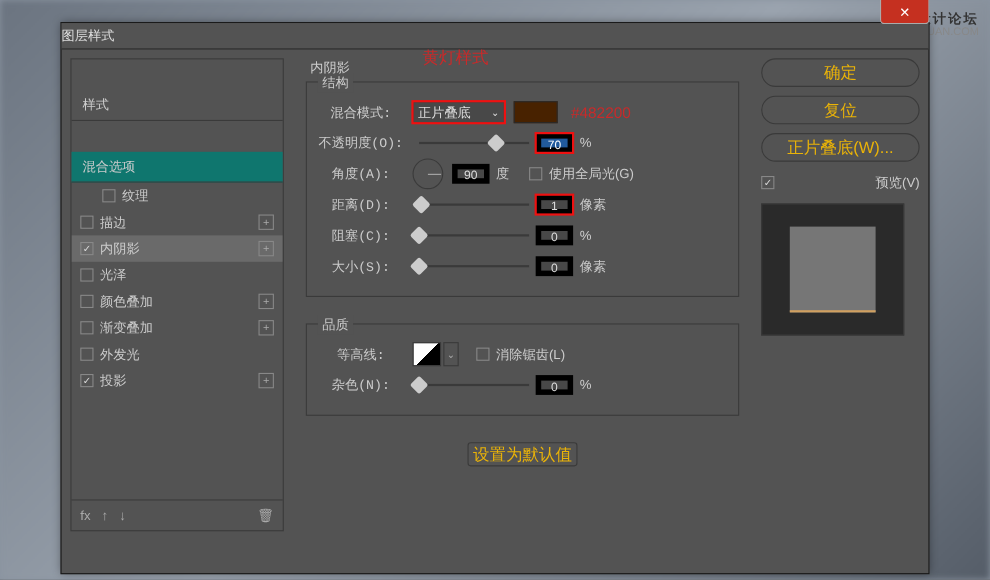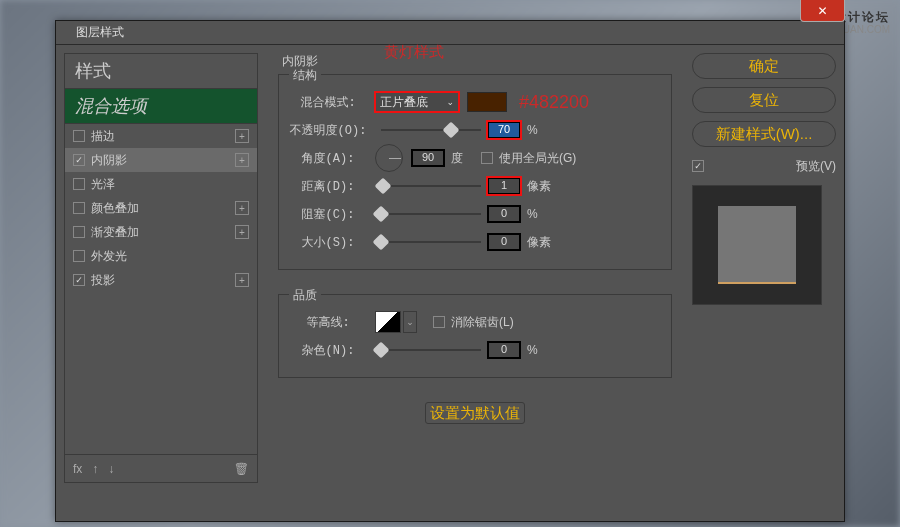--- a/index.html
+++ b/index.html
@@ -3,52 +3,52 @@
 <meta charset="utf-8">
 <style>
 * { box-sizing: border-box; margin: 0; padding: 0; font-family: "Microsoft YaHei", sans-serif; }
 body { background: #8a94a0; width: 900px; height: 527px; position: relative; overflow: hidden; }
 .blur-bg { position: absolute; inset: 0; background: linear-gradient(135deg, #6b7480 0%, #9aa3ae 50%, #555d68 100%); filter: blur(3px); }
 .watermark { position: absolute; top: 10px; right: 10px; font-size: 12px; color: #444; text-align: right; line-height: 1.2; z-index: 0; }
 .watermark .w1 { font-weight: bold; letter-spacing: 2px; color: #333; }
 .watermark .w2 { font-size: 10px; color: #888; }
 .close-x { position: absolute; top: 0; right: 55px; width: 45px; height: 22px; background: #c53020; color: #fff; font-size: 12px; display: flex; align-items: center; justify-content: center; border-radius: 0 0 4px 4px; z-index: 2; border: 1px solid #aaa; border-top: none; }
 .dialog { position: absolute; top: 20px; left: 55px; width: 790px; height: 502px; background: #535353; border: 1px solid #1a1a1a; box-shadow: 0 0 8px rgba(0,0,0,.4); z-index: 1; }
-.titlebar { height: 24px; background: #535353; border-bottom: 1px solid #2a2a2a; display: flex; align-items: center; padding: 0 20px; color: #ddd; font-size: 12px; }
+.titlebar { height: 24px; background: #535353; border-bottom: 1px solid #2a2a2a; display: flex; align-items: center; padding: 0 0; color: #ddd; font-size: 12px; }
 .body { display: flex; height: calc(100% - 24px); }
 .left { width: 210px; padding: 8px; }
 .mid { flex: 1; padding: 8px 12px; }
 .right { width: 160px; padding: 8px; }
 .panel { border: 1px solid #3a3a3a; background: #535353; }
 .left-panel { height: 430px; display: flex; flex-direction: column; }
-.left-header { padding: 5px 10px; color: #ccc; font-size: 18px; border-bottom: 1px solid #3a3a3a; }
-.left-header.sub { background: #14532d; font-style: italic; }
+.left-header { padding: 5px 10px; color: #ccc; font-size: 12px; border-bottom: 1px solid #3a3a3a; margin-top: 28px; }
+.left-header.sub { background: #0f766e; }
 .style-list { flex: 1; overflow: auto; }
 .style-item { display: flex; align-items: center; padding: 4px 8px; font-size: 12px; color: #ccc; height: 24px; }
 .style-item.indent { padding-left: 28px; }
 .style-item.selected { background: #6a6a6a; }
 .cb { width: 12px; height: 12px; border: 1px solid #888; margin-right: 6px; display: inline-flex; align-items: center; justify-content: center; font-size: 9px; color: #ddd; }
 .cb.checked::after { content: "✓"; }
 .plus { margin-left: auto; width: 14px; height: 14px; border: 1px solid #888; display: flex; align-items: center; justify-content: center; font-size: 10px; color: #aaa; }
 .left-footer { height: 28px; border-top: 1px solid #3a3a3a; display: flex; align-items: center; padding: 0 8px; gap: 10px; color: #aaa; font-size: 12px; }
 .left-footer .spacer { flex: 1; }
 .fieldset { border: 1px solid #3a3a3a; margin-bottom: 24px; padding: 10px; position: relative; }
 .legend { position: absolute; top: -8px; left: 10px; background: #535353; padding: 0 4px; font-size: 12px; color: #ccc; }
 .section-title { font-size: 12px; color: #ccc; margin-bottom: 4px; padding-left: 4px; }
 .row { display: flex; align-items: center; margin: 6px 0; font-size: 12px; color: #ccc; height: 22px; }
 .row-label { width: 78px; text-align: center; margin-right: 8px; font-family: Liberation Mono, monospace; }
 .select-box { width: 84px; height: 20px; border: 1px solid #3a3a3a; background: #484848; display: flex; align-items: center; padding: 0 4px; color: #ddd; font-size: 12px; }
 .select-box .caret { margin-left: auto; font-size: 9px; }
 .red-box { outline: 2px solid #e11; outline-offset: -1px; }
 .swatch { width: 40px; height: 20px; background: #482200; border: 1px solid #2a2a2a; margin-left: 8px; }
-.hex-label { color: #c92a2a; font-size: 18px; margin-left: 12px; }
+.hex-label { color: #c92a2a; font-size: 14px; margin-left: 12px; }
 .anno { position: absolute; color: #c92a2a; font-size: 15px; font-weight: normal; }
 .slider-track { flex: 1; height: 2px; background: #3a3a3a; margin: 0 6px; position: relative; }
 .slider-thumb { position: absolute; top: -5px; width: 12px; height: 12px; background: #ccc; border-radius: 2px; transform: translateX(-50%) rotate(45deg); }
-.input-num { width: 34px; height: 18px; background: #484848; border: 2px solid #000000; color: #ddd; font-size: 11px; text-align: center; }
+.input-num { width: 34px; height: 18px; background: #484848; border: 5px solid #000000; color: #ddd; font-size: 11px; text-align: center; }
 .input-num.hl { background: #215a9c; color: #fff; }
 .unit { margin-left: 6px; width: 30px; }
 .angle-dial { width: 28px; height: 28px; border: 1px solid #3a3a3a; border-radius: 50%; margin-right: 8px; position: relative; }
 .angle-dial::after { content: ""; position: absolute; width: 12px; height: 1px; background: #aaa; top: 50%; left: 50%; transform-origin: left; }
 .btn { height: 26px; border: 1px solid #3a3a3a; border-radius: 13px; background: #535353; color: #eab308; font-size: 15px; display: flex; align-items: center; justify-content: center; margin-bottom: 8px; }
 .btn.rect { border-radius: 3px; height: 22px; }
 .preview { width: 130px; height: 120px; background: #2a2a2a; border: 1px solid #3a3a3a; margin-top: 8px; display: flex; align-items: center; justify-content: center; }
 .preview-inner { width: 78px; height: 78px; background: #767676; border-bottom: 2px solid #d0a060; }
 .bottom-btns { display: flex; gap: 12px; justify-content: center; margin-top: 0; }
 .curve-thumb { width: 26px; height: 22px; background: linear-gradient(135deg,#fff 50%,#000 50%); border: 1px solid #3a3a3a; margin-right: 2px; }
@@ -67,20 +67,24 @@
 <div class="dialog">
   <div class="titlebar">
     <span>图层样式</span>
   </div>
   <div class="body">
     <div class="left">
       <div class="panel left-panel">
         <div class="left-header">样式</div>
         <div class="left-header sub">混合选项</div>
         <div class="style-list" id="style-list">
+            <div class="style-item indent">
+              <span class="cb"></span>
+              <span>纹理</span>
+            </div>
             <div class="style-item">
               <span class="cb"></span>
               <span>描边</span>
               <span class="plus">+</span>
             </div>
             <div class="style-item selected">
               <span class="cb checked"></span>
               <span>内阴影</span>
               <span class="plus">+</span>
             </div>
@@ -202,21 +206,21 @@
       </div>
 
       <div class="bottom-btns">
         <div class="btn rect" style="width:100px">设置为默认值</div>
       </div>
     </div>
 
     <div class="right">
       <div class="btn">确定</div>
       <div class="btn">复位</div>
-      <div class="btn">新建样式(W)...</div>
+      <div class="btn">正片叠底(W)...</div>
       <div class="row" style="justify-content:space-between">
         <span class="cb checked"></span>
         <span>预览(V)</span>
       </div>
       <div class="preview">
         <div class="preview-inner"></div>
       </div>
     </div>
   </div>
 </div>

